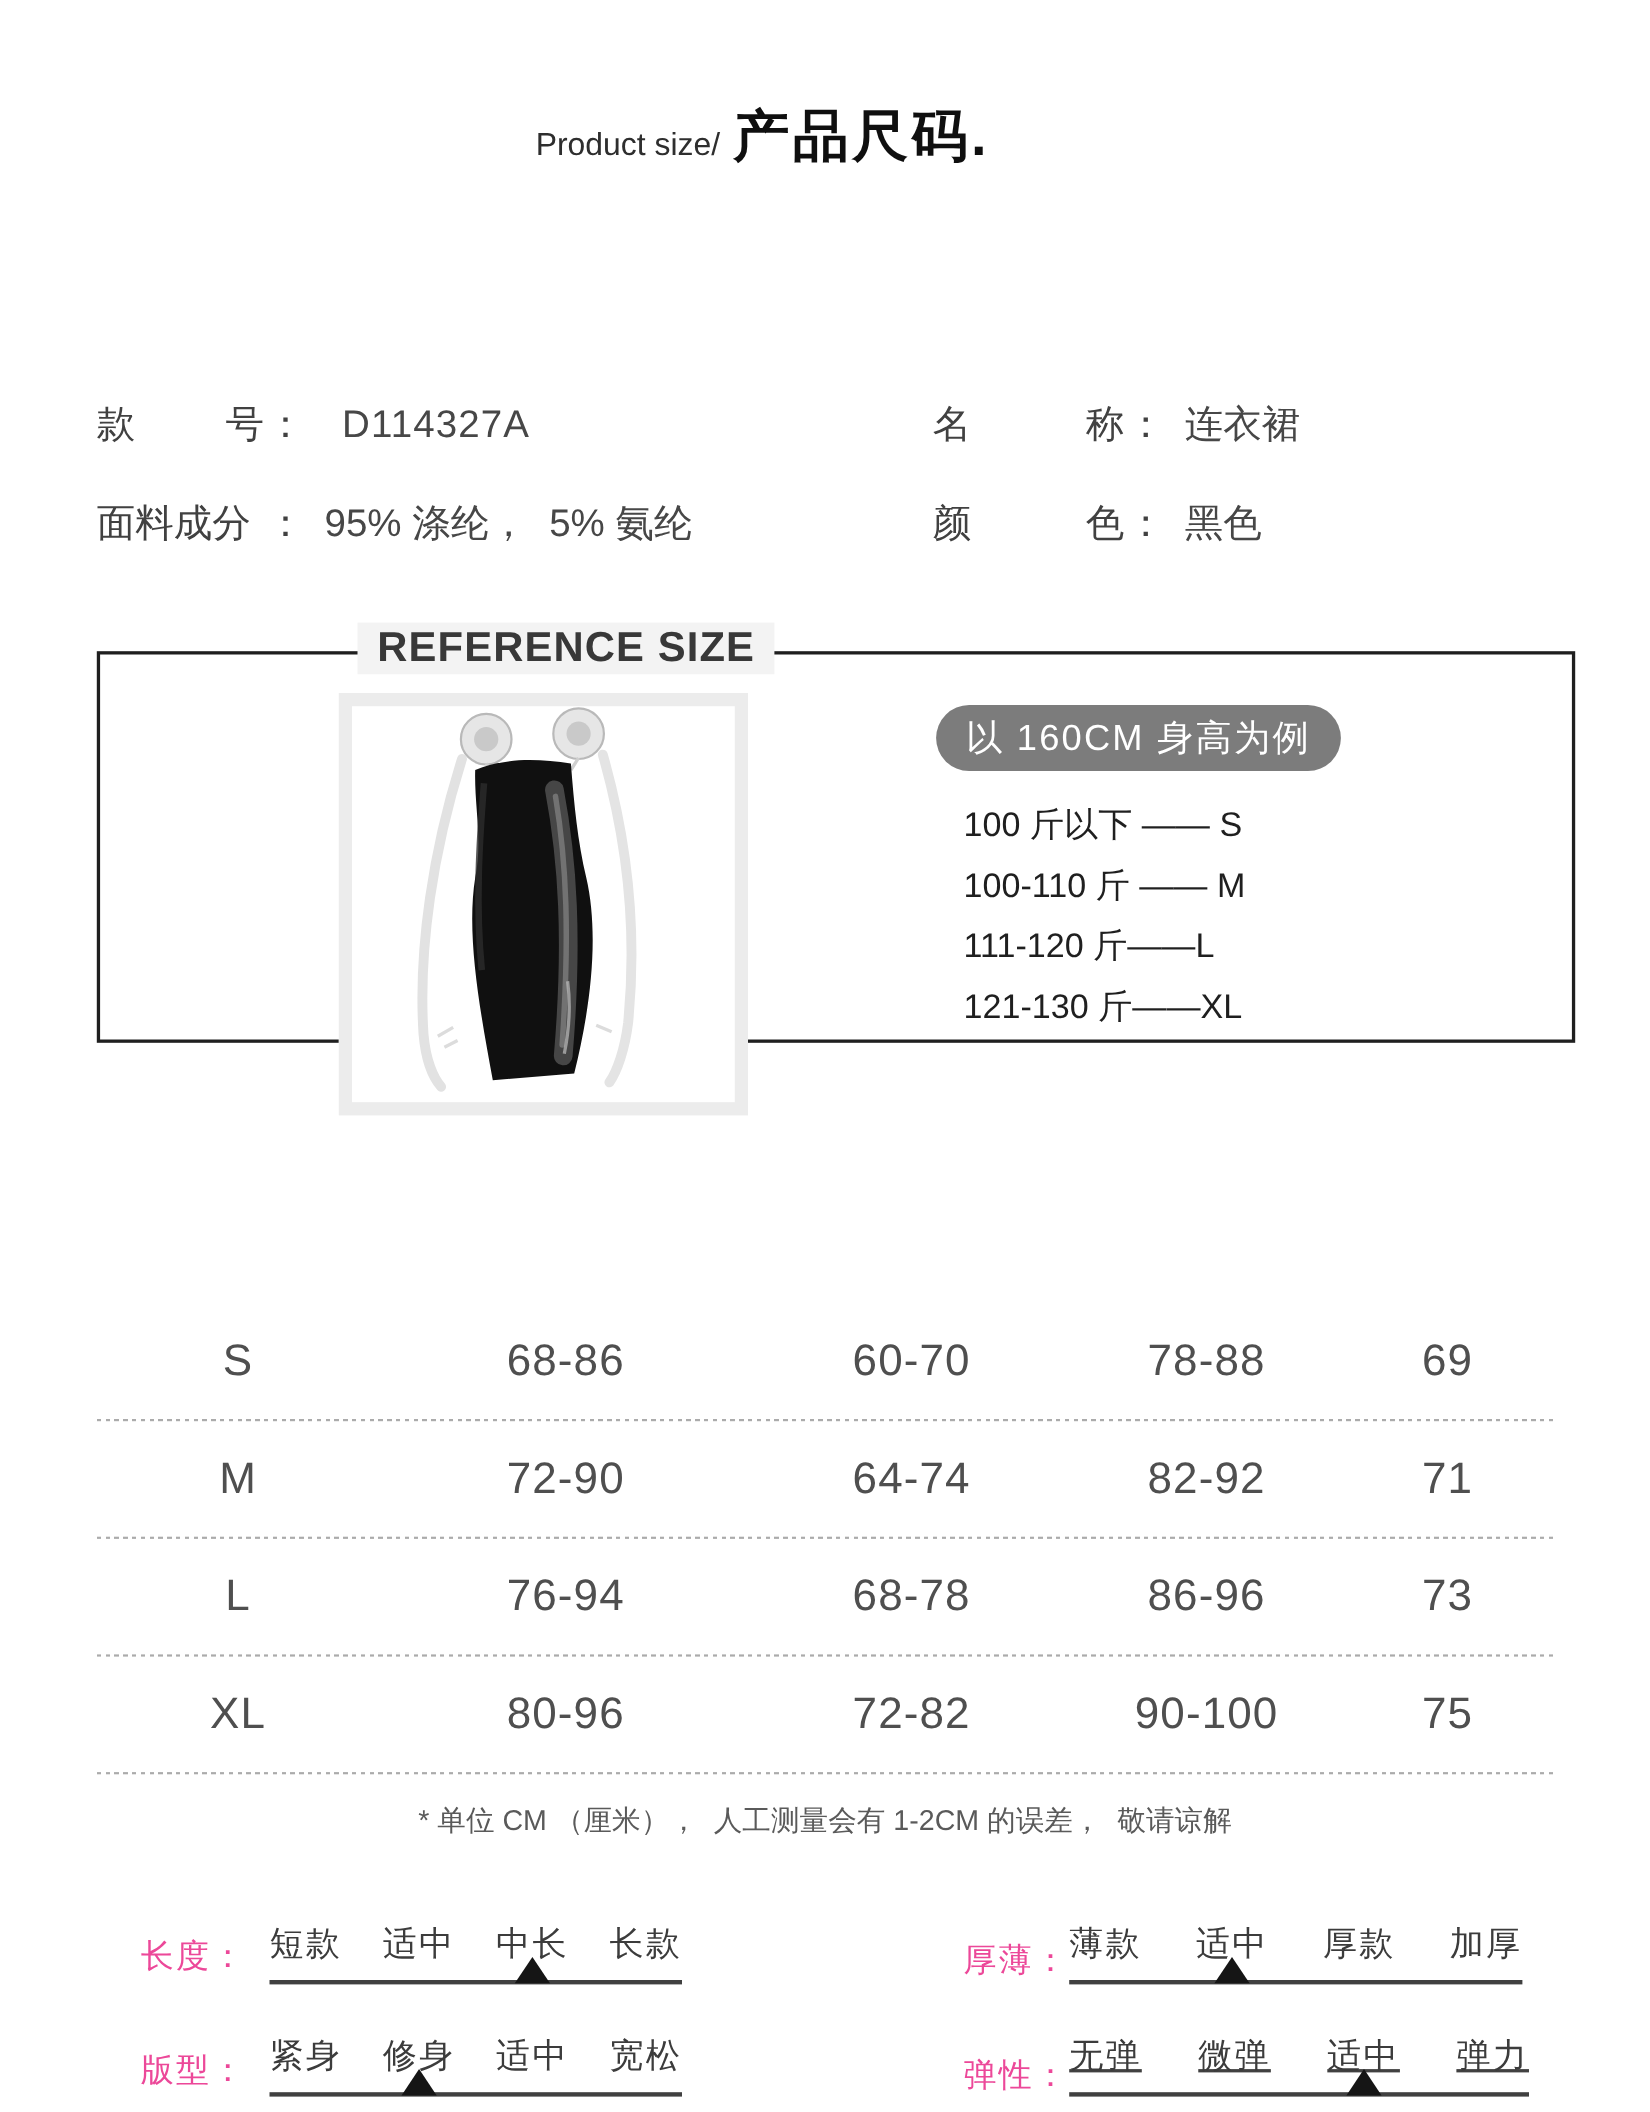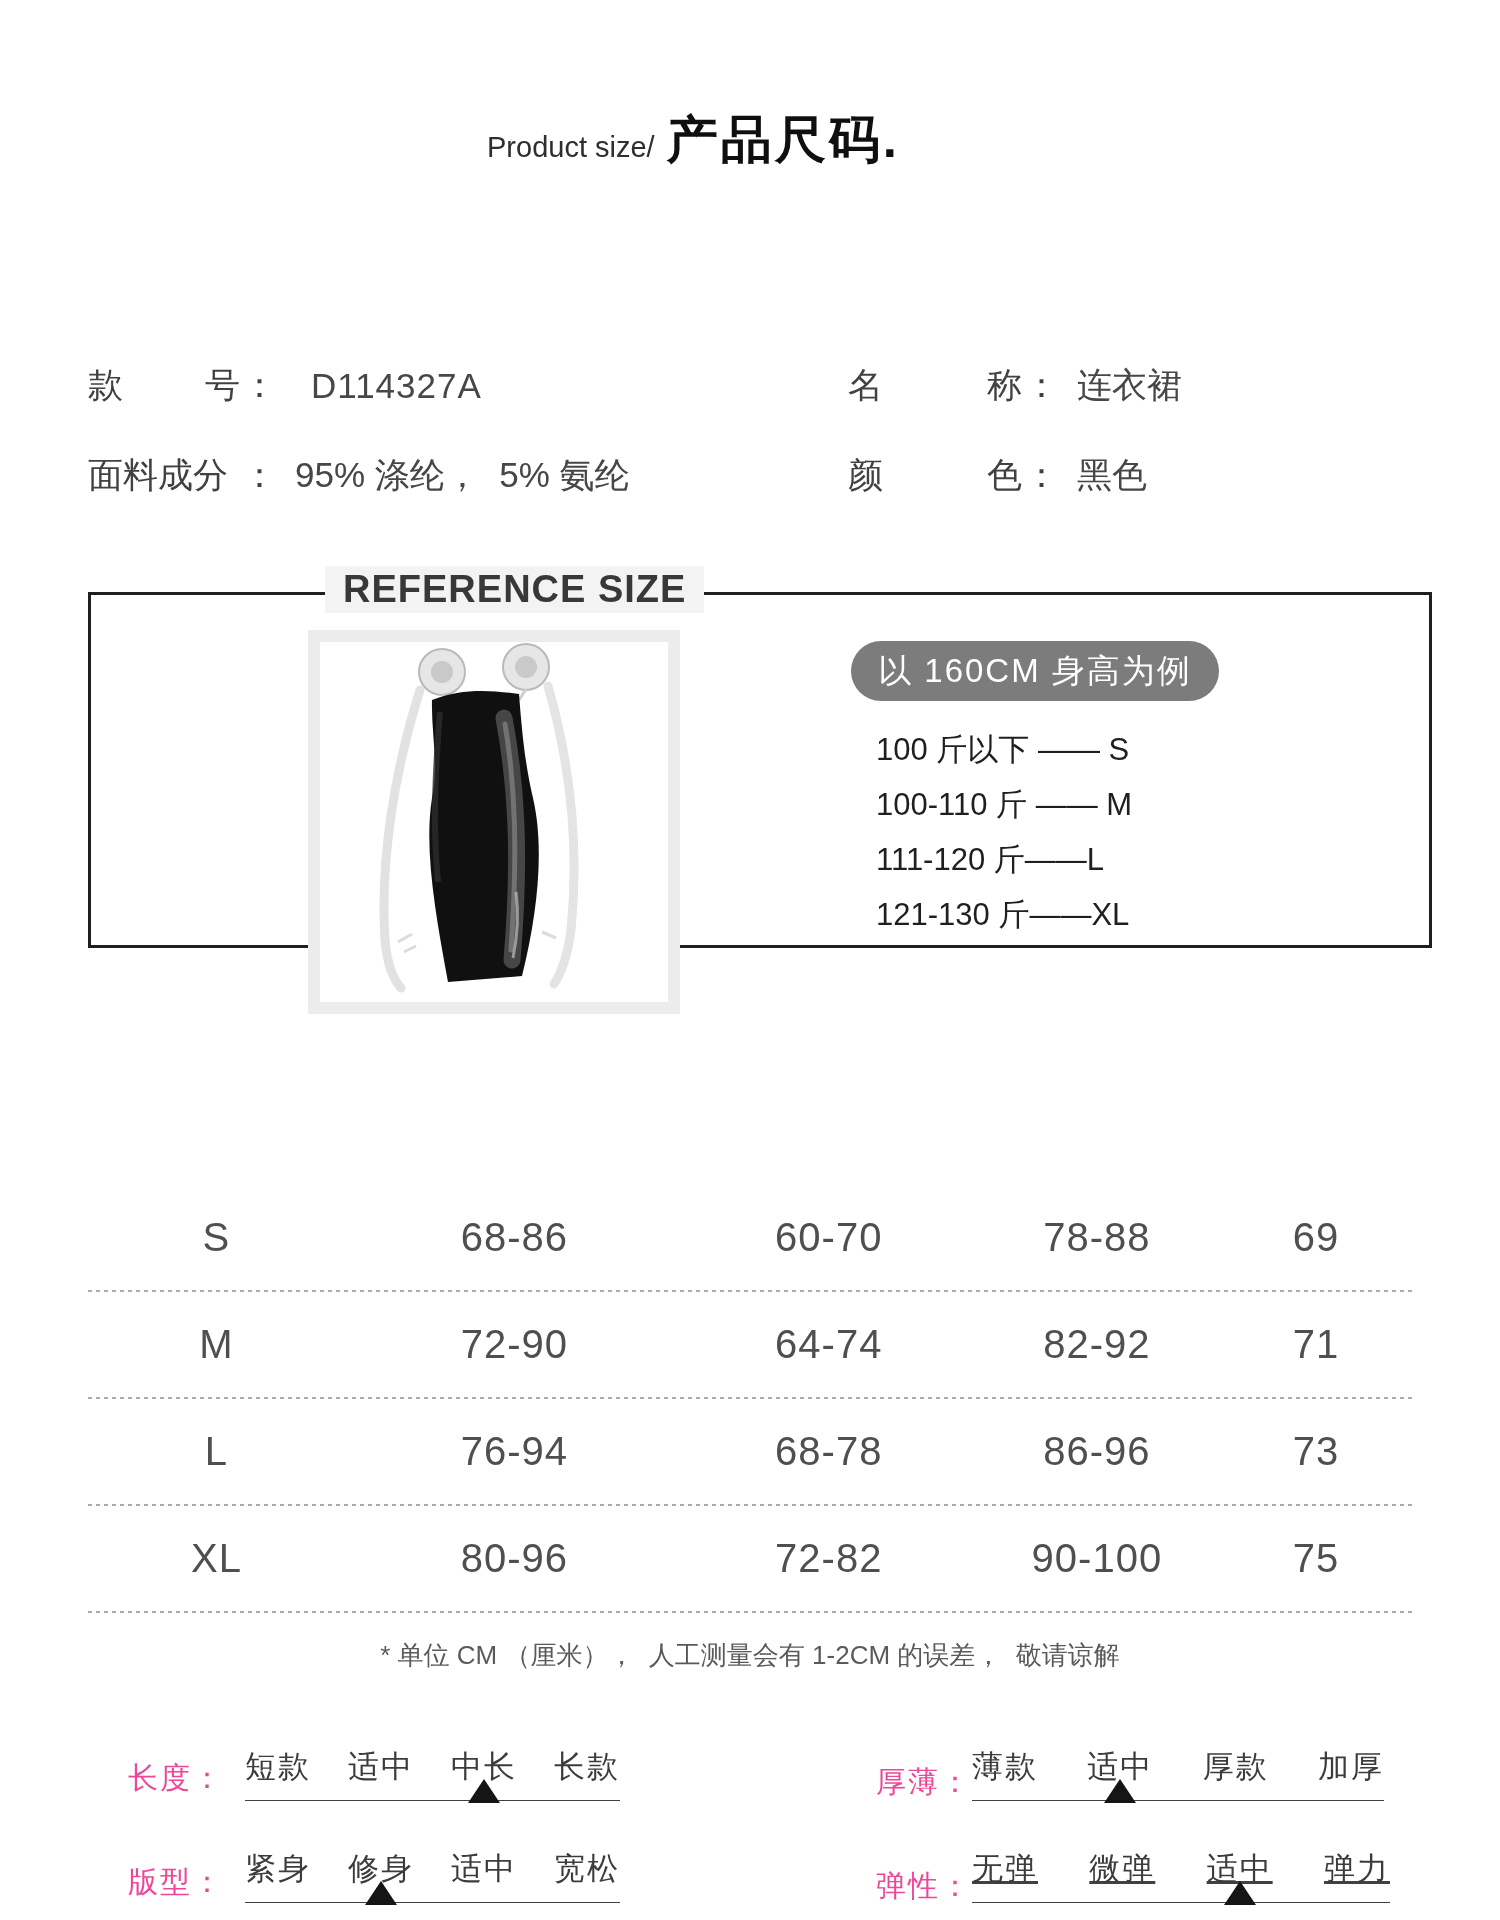--- a/index.html
+++ b/index.html
@@ -3,21 +3,21 @@
 <meta charset="utf-8">
 <style>
   html,body{margin:0;padding:0;background:#fff;}
   .canvas{
     position:relative;width:1500px;height:1920px;background:#ffffff;overflow:hidden;
     font-family:"Liberation Sans","DejaVu Sans",sans-serif;color:#414141;
   }
   .pre{white-space:pre;}
 
   
-  .title-row{position:absolute;left:487px;top:106px;display:flex;align-items:baseline;gap:12px;}
+  .title-row{position:absolute;left:487px;top:90px;display:flex;align-items:baseline;gap:12px;}
   .title-en{font-size:29px;color:#2e2e2e;}
   .title-cn{font-size:51px;font-weight:700;color:#0f0f0f;letter-spacing:3px;}
 
   
   .info-block{position:absolute;display:flex;align-items:center;font-size:35px;color:#414141;}
   .label-spread{display:flex;justify-content:space-between;}
   .w152{width:152px;}
   .w174{width:174px;}
   .info-colon{margin-left:2px;}
   .info-value{margin-left:18px;color:#474747;}
@@ -40,21 +40,21 @@
   .tbl-row{height:105px;display:flex;align-items:center;position:relative;}
   .tbl-row span{font-size:40px;color:#4f4f4f;text-align:center;letter-spacing:1px;}
   .c1{width:19.4%;} .c2{width:25.6%;} .c3{width:21.9%;} .c4{width:18.6%;} .c5{width:14.5%;}
   .dot-sep{height:2px;background:repeating-linear-gradient(90deg,#ababab 0 4px,transparent 4px 8px);}
 
   .note{position:absolute;left:0;top:1638px;width:100%;text-align:center;font-size:26px;color:#5a5a5a;}
 
   
   .scale-label{position:absolute;font-size:30px;color:#ec4899;letter-spacing:2px;}
   .scale-box{position:absolute;display:flex;justify-content:space-between;align-items:flex-end;
-    border-bottom:1px solid #404040;padding-bottom:12px;box-sizing:content-box;}
+    border-bottom:4px solid #404040;padding-bottom:12px;box-sizing:content-box;}
   .scale-box .opt{font-size:31px;color:#3c3c3c;letter-spacing:2px;}
   .marker{position:absolute;bottom:-3px;width:0;height:0;border-left:16px solid transparent;border-right:16px solid transparent;border-bottom:24px solid #151515;}
 </style>
 </head>
 <body>
 
 <div class="canvas">
 
   <div class="title-row">
     <span class="title-en">Product size/</span>

